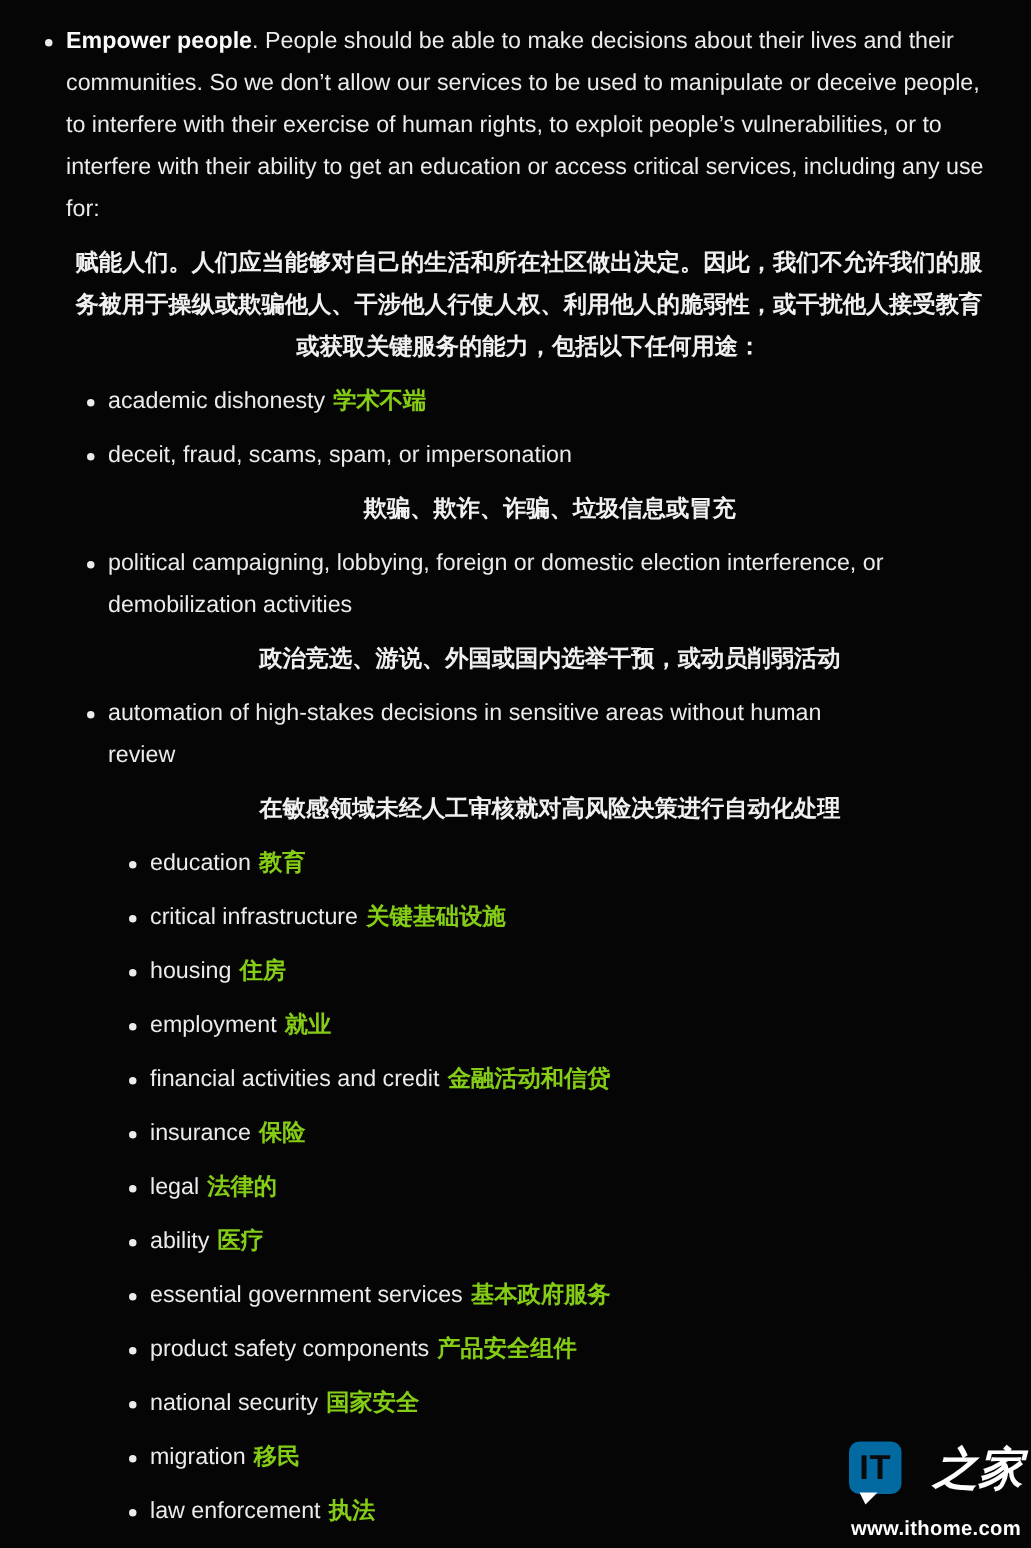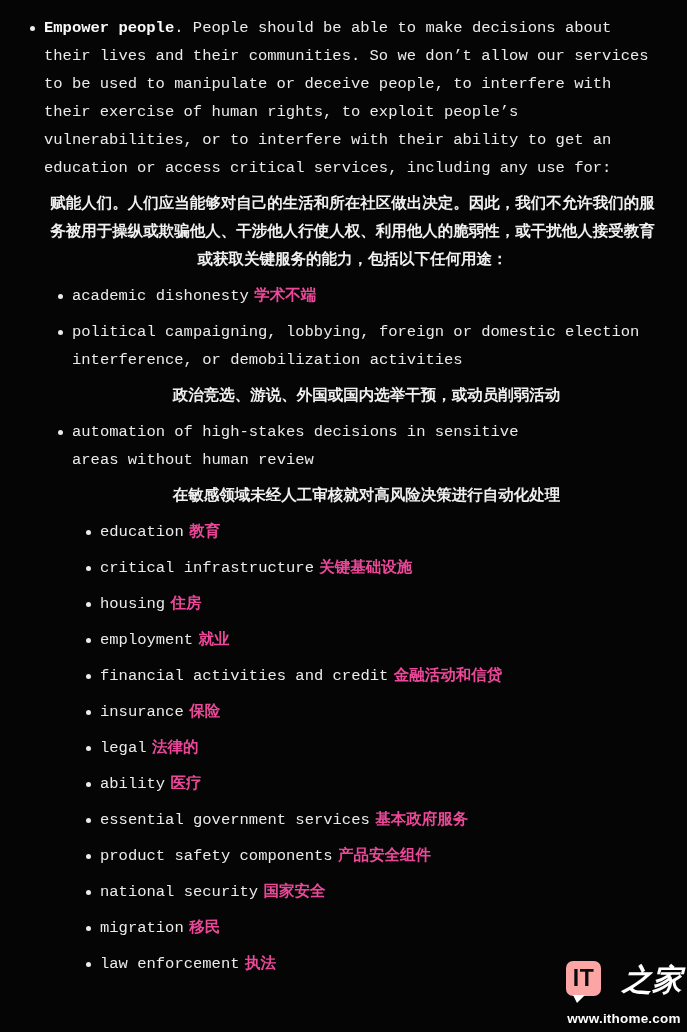--- a/index.html
+++ b/index.html
@@ -18,40 +18,40 @@
     font-family: "Liberation Sans", "DejaVu Sans", sans-serif;
     font-size: 15.5px;
     line-height: 28px;
     padding: 6px 26px 0 16px;
   }
   ul {
     list-style: none;
     margin: 8px 0;
     padding: 0 0 0 28px;
   }
-  ul.l1 { margin: 0; font-family: Liberation Mono, monospace; }
+  ul.l1 { margin: 0; }
   li {
     position: relative;
     margin: 8px 0;
   }
   li::before {
     content: "";
     position: absolute;
     left: -14px;
     top: 11.5px;
     width: 5px;
     height: 5px;
     border-radius: 50%;
     background: #ebebeb;
   }
   p.para { margin: 8px 0; }
   .l1 > li > p.first { margin-top: 0; }
   strong { font-weight: 700; color: #fafafa; }
   .zh { font-weight: 700; color: #f0f0f0; text-align: center; }
-  .zh-inline { margin-left: 0.35em; font-weight: 700; color: #ec4899; }
+  .zh-inline { margin-left: 0.35em; font-weight: 700; color: #84cc16; }
   .narrow { max-width: 500px; }
 
   
   .watermark {
     position: absolute;
     right: 5px;
     bottom: 6px;
     text-align: center;
     color: #ffffff;
     line-height: normal;
@@ -60,21 +60,21 @@
     display: flex;
     align-items: flex-start;
     justify-content: center;
     gap: 7px;
     height: 44px;
   }
   .logo-bubble {
     position: relative;
     width: 35px;
     height: 35px;
-    background: #fca5a5;
+    background: #0369a1;
     border-radius: 7px;
     display: flex;
     align-items: center;
     justify-content: center;
     flex: 0 0 auto;
   }
   .logo-it {
     font-weight: 700;
     font-size: 23px;
     letter-spacing: 0.5px;
@@ -112,20 +112,24 @@
 <div class="page">
 
   <ul class="l1">
     <li>
       <p class="para first"><strong>Empower people</strong><span>. People should be able to make decisions about their lives and their communities. So we don’t allow our services to be used to manipulate or deceive people, to interfere with their exercise of human rights, to exploit people’s vulnerabilities, or to interfere with their ability to get an education or access critical services, including any use for:</span></p>
       <p class="para zh">赋能人们。人们应当能够对自己的生活和所在社区做出决定。因此，我们不允许我们的服务被用于操纵或欺骗他人、干涉他人行使人权、利用他人的脆弱性，或干扰他人接受教育或获取关键服务的能力，包括以下任何用途：</p>
 
       <ul class="l2">
         <li>
           <p class="para"><span>academic dishonesty</span><span class="zh-inline">学术不端</span></p>
+        </li>
+        <li>
+          <p class="para"><span>deceit, fraud, scams, spam, or impersonation</span></p>
+          <p class="para zh">欺骗、欺诈、诈骗、垃圾信息或冒充</p>
         </li>
         <li>
           <p class="para"><span>political campaigning, lobbying, foreign or domestic election interference, or demobilization activities</span></p>
           <p class="para zh">政治竞选、游说、外国或国内选举干预，或动员削弱活动</p>
         </li>
         <li>
           <p class="para narrow"><span>automation of high-stakes decisions in sensitive areas without human review</span></p>
           <p class="para zh">在敏感领域未经人工审核就对高风险决策进行自动化处理</p>
 
           <ul class="l3">

